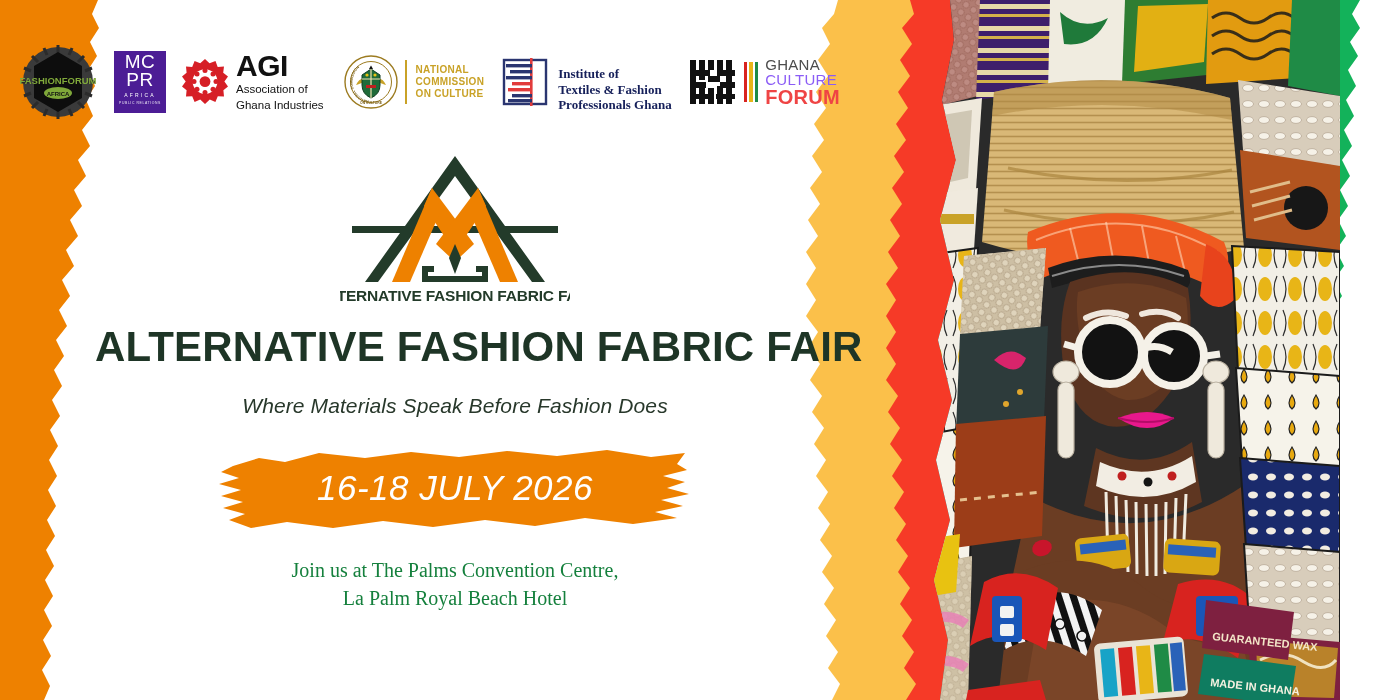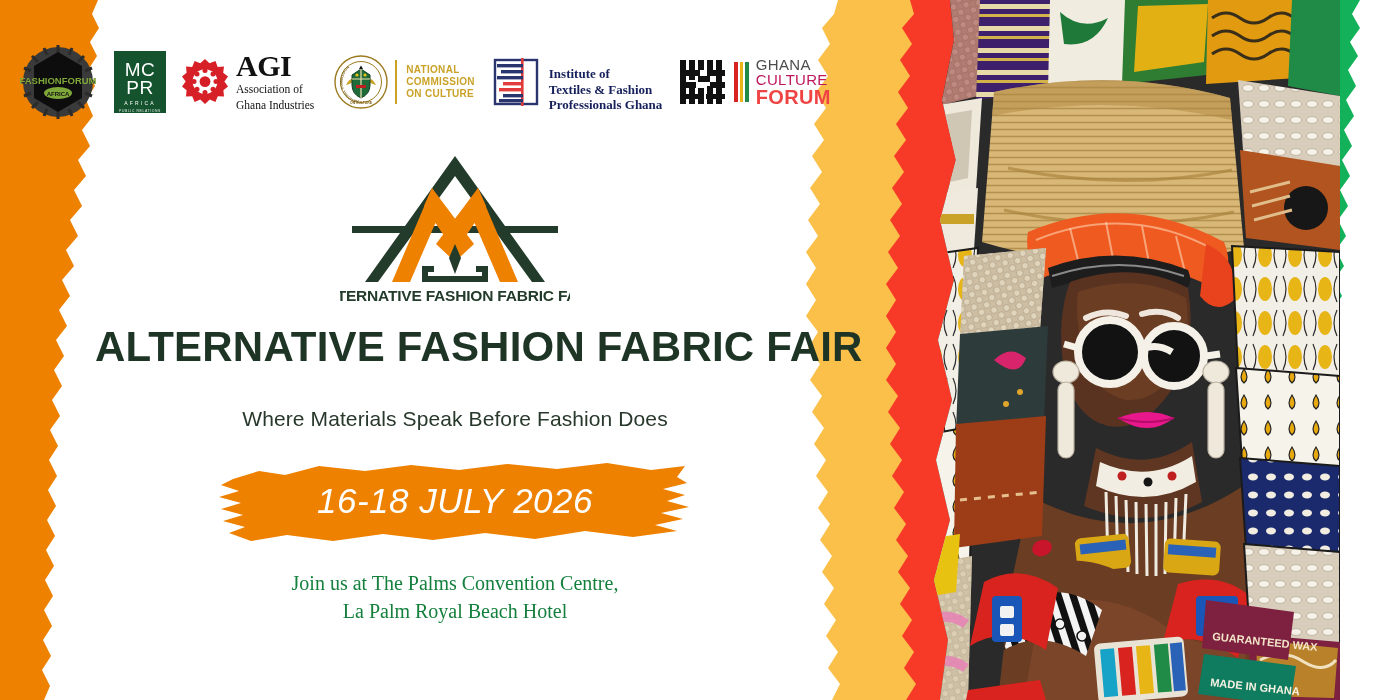--- a/index.html
+++ b/index.html
@@ -59,34 +59,34 @@
   .ff-badge {
     position: relative;
     width: 76px; height: 76px;
     margin-right: 18px;
   }
   .ff-badge svg { display: block; }
 
   
   .mcpr {
     width: 52px; height: 62px;
-    background: #14532d;
+    background: #4c1d95;
     color: #ffffff;
     display: flex; flex-direction: column;
-    justify-content: flex-end; align-items: center;
+    justify-content: flex-start; align-items: center;
     margin-right: 16px;
     padding-top: 2px;
   }
   .mcpr .m1 { font-size: 19px; font-weight: 300; line-height: .95; letter-spacing: .5px; }
   .mcpr .m2 { font-size: 19px; font-weight: 300; line-height: .95; letter-spacing: .5px; }
   .mcpr .m3 { font-size: 5px; letter-spacing: 2.2px; margin-top: 3px; }
   .mcpr .m4 { font-size: 3.4px; letter-spacing: .6px; margin-top: 3px; opacity: .9; }
 
   
-  .agi { display: flex; align-items: center; margin-right: 20px; font-family: Liberation Serif, serif; }
+  .agi { display: flex; align-items: center; margin-right: 20px; }
   .agi-mark { width: 46px; height: 46px; margin-right: 8px; }
   .agi-txt { line-height: 1; }
   .agi-txt .big { font-size: 30px; font-weight: 800; color: #111; letter-spacing: -0.5px; }
   .agi-txt .sm  { font-size: 11.5px; color: #111; line-height: 1.18; margin-top: 2px; }
 
   
   .ncc { display: flex; align-items: center; margin-right: 18px; }
   .ncc-seal { width: 54px; height: 54px; margin-right: 7px; }
   .ncc-rule { width: 2px; height: 44px; background: #C9A227; margin-right: 9px; }
   .ncc-txt { color: #C9A227; font-weight: 800; font-size: 10px; line-height: 1.22; letter-spacing: .3px; }
@@ -96,21 +96,21 @@
   .itf-mark { width: 48px; height: 52px; margin-right: 8px; }
   .itf-txt { color: #16205A; font-family: "Liberation Serif", serif; font-weight: 700; font-size: 13px; line-height: 1.22; margin-top: 15px; }
 
   
   .gcf { display: flex; align-items: center; }
   .gcf-mark { width: 48px; height: 48px; margin-right: 6px; }
   .gcf-stripes { display: flex; gap: 2px; margin-right: 7px; }
   .gcf-stripes i { display: block; width: 3.5px; height: 40px; }
   .gcf-txt { line-height: 1.02; }
   .gcf-txt .l1 { font-size: 15px; color: #4c4c4c; font-weight: 400; letter-spacing: .3px; }
-  .gcf-txt .l2 { font-size: 15px; color: #be185d; font-weight: 400; letter-spacing: .3px; }
+  .gcf-txt .l2 { font-size: 15px; color: #8b5cf6; font-weight: 400; letter-spacing: .3px; }
   .gcf-txt .l3 { font-size: 20px; color: #ef4444; font-weight: 800; letter-spacing: .3px; }
 
   
   .content {
     position: absolute;
     left: 95px; top: 140px;
     width: 720px;
     text-align: center;
     z-index: 4;
   }
@@ -121,22 +121,23 @@
   .headline {
     color: #1E3526;
     font-weight: 800;
     font-size: 42px;
     line-height: 1.12;
     letter-spacing: .2px;
   }
   .headline .l2 { font-size: 42px; white-space: nowrap; }
 
   .tagline {
-    margin-top: 37px;
+    margin-top: 24px;
     color: #28382B;
+    font-style: italic;
     font-size: 21px;
     font-weight: 400;
     letter-spacing: .1px;
   }
 
   .date-wrap {
     position: relative;
     width: 480px;
     height: 90px;
     margin: 26px auto 0;

